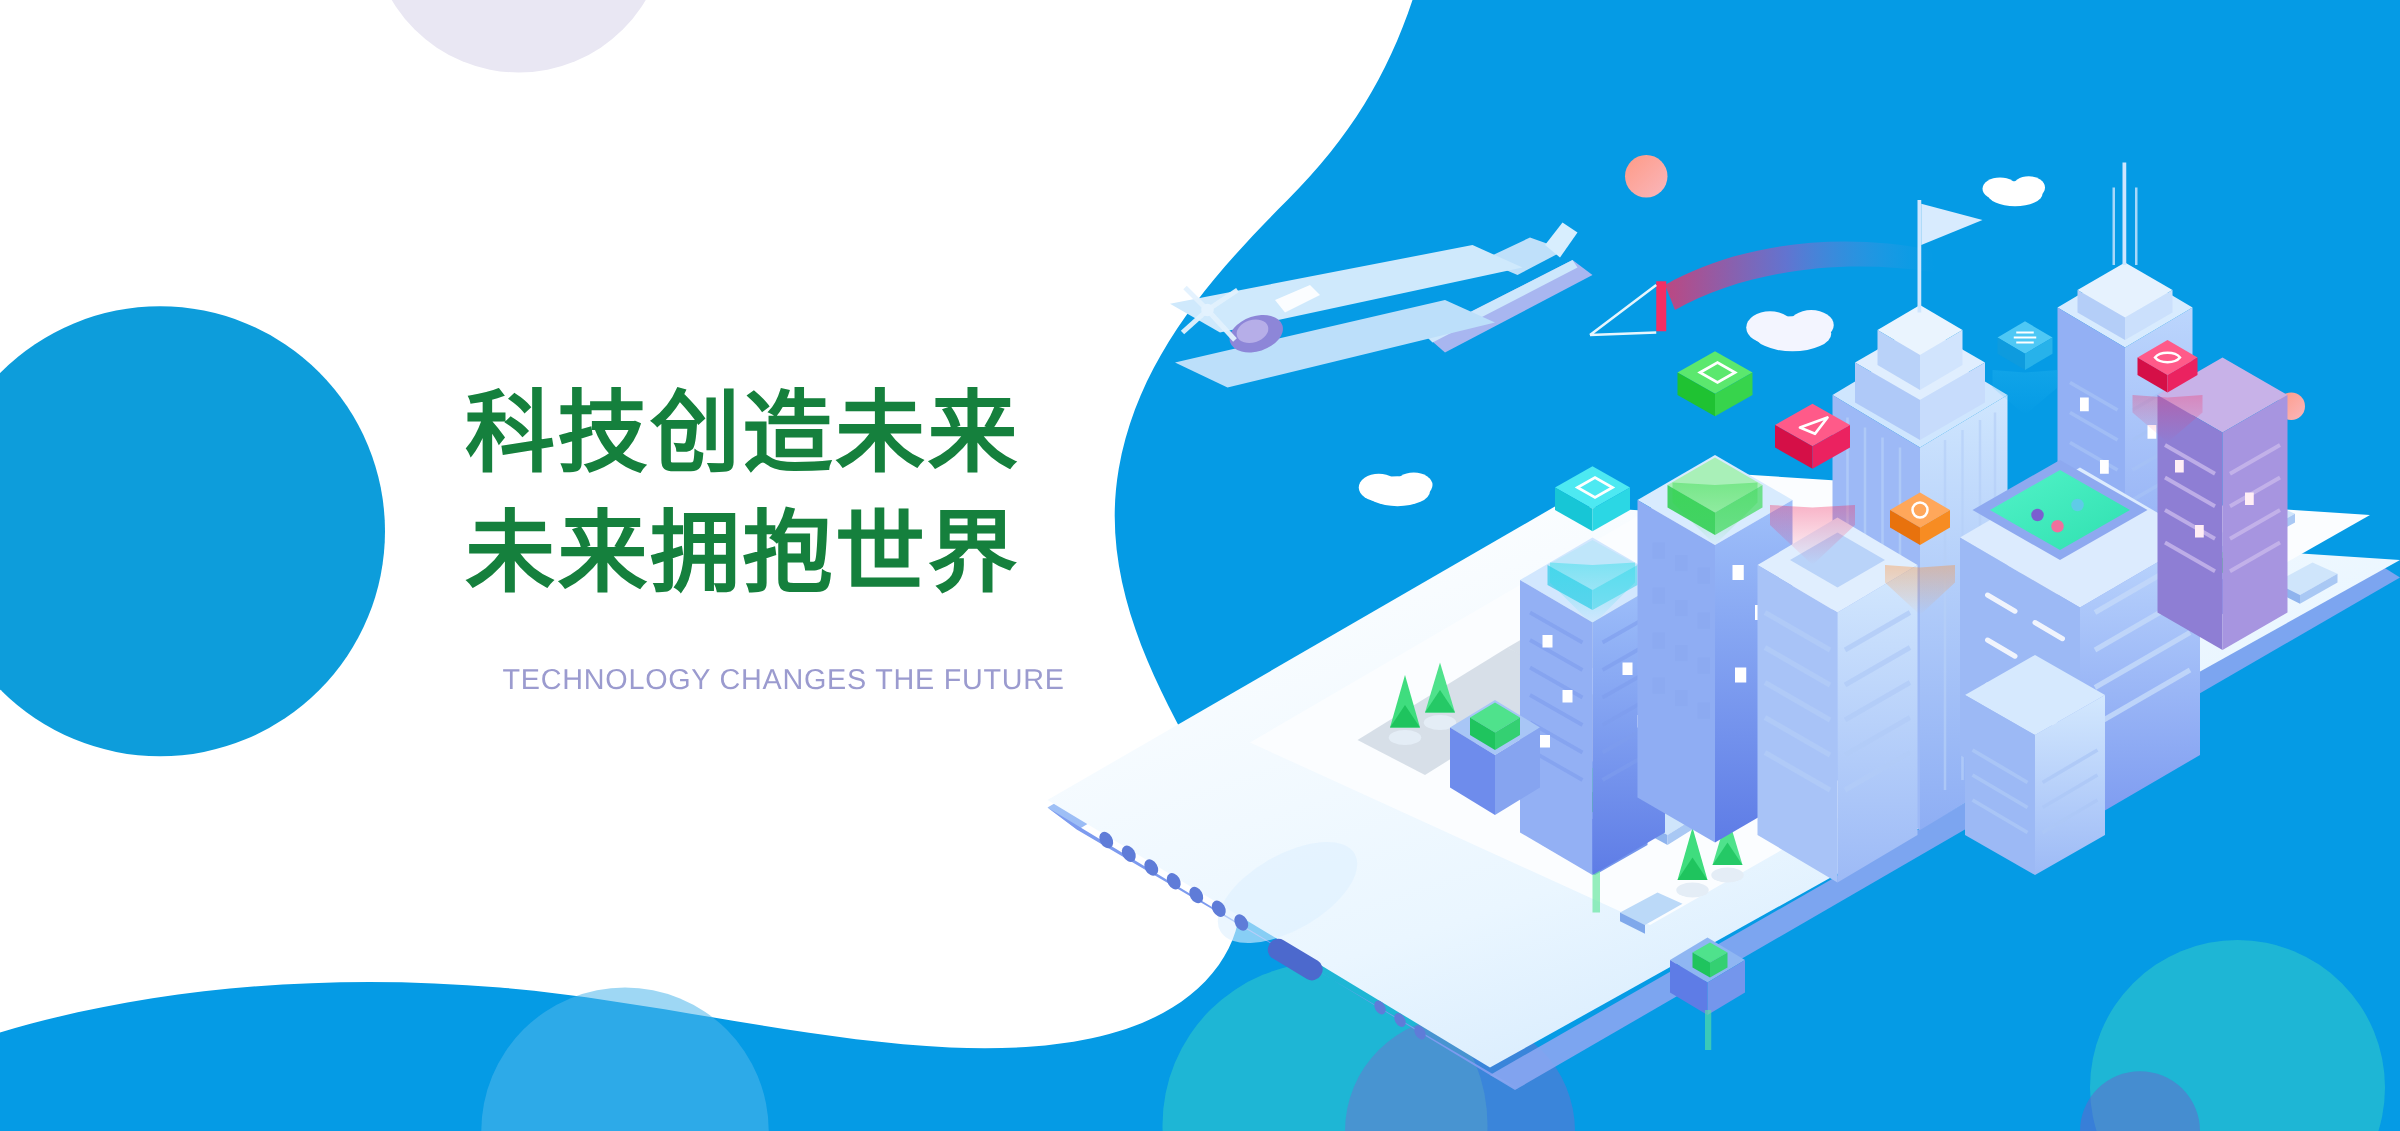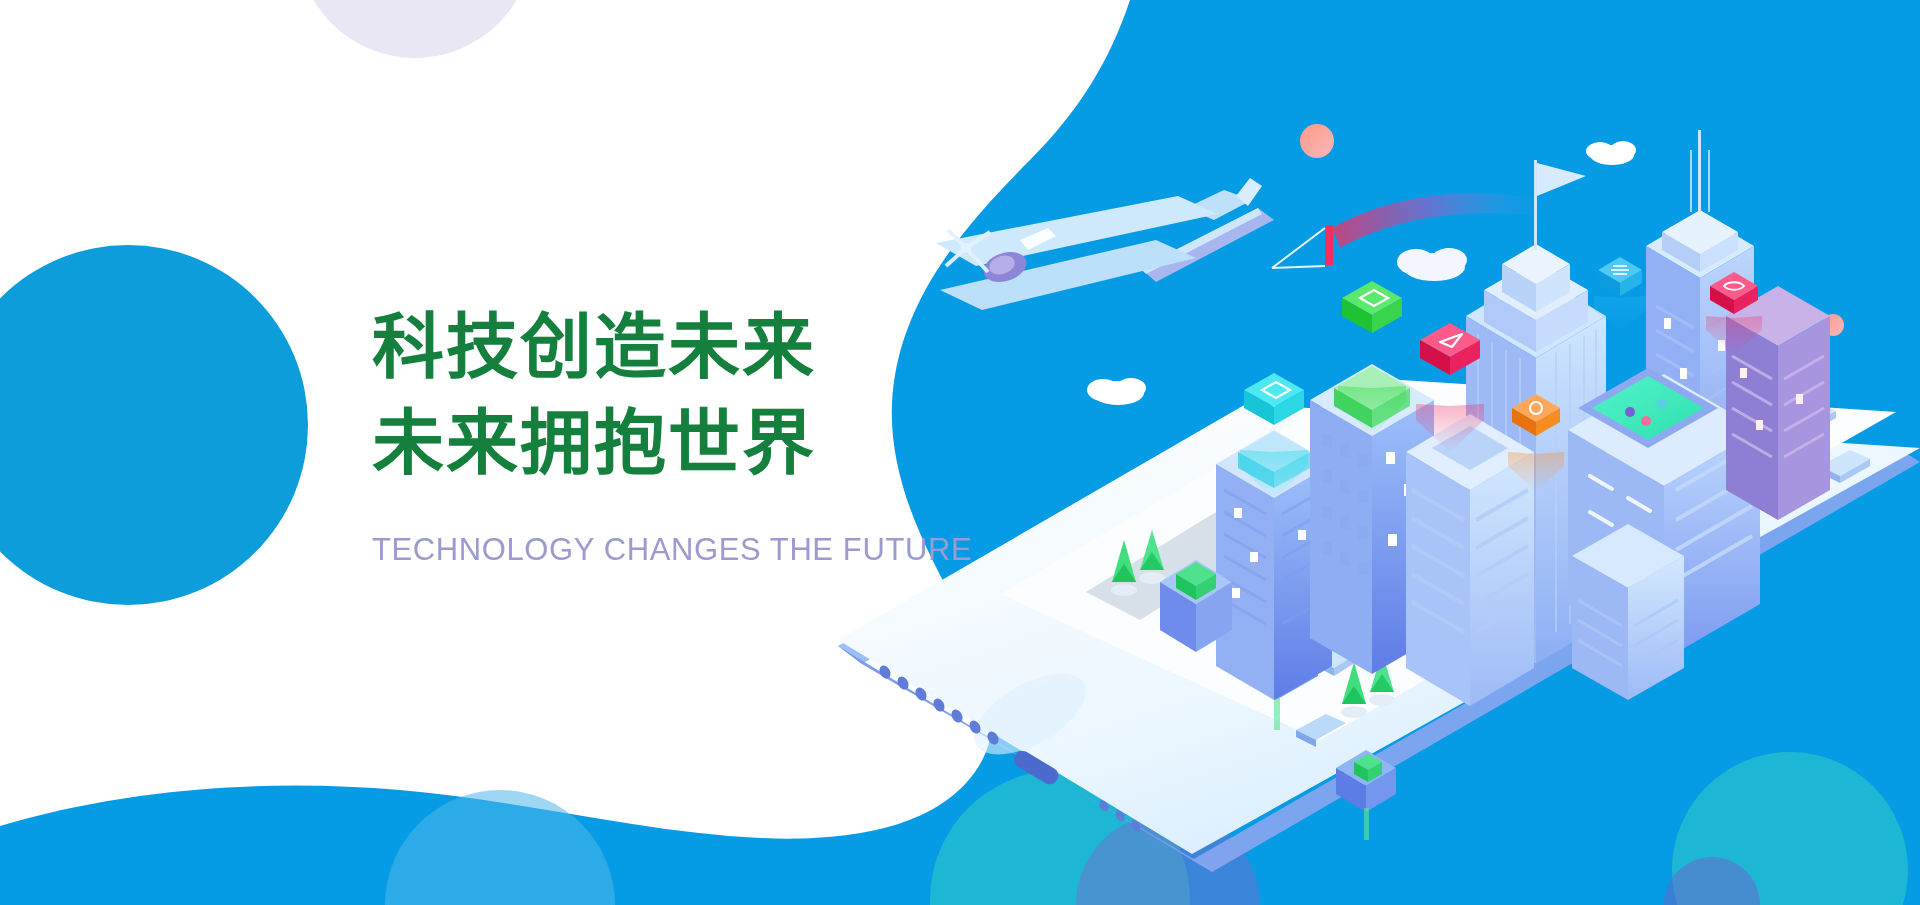--- a/index.html
+++ b/index.html
@@ -31,26 +31,27 @@
     font-size:72px;
     font-weight:bold;
     line-height:1.33;
     letter-spacing:2px;
     color:#15803d;
     white-space:nowrap;
   }
   #subtitle { margin-top:34px; }
   .subtitle-line {
     font-family:"Liberation Sans", sans-serif;
-    font-size:31px;
+    font-size:23px;
     font-weight:400;
     line-height:1.55;
     letter-spacing:0.6px;
     color:#9B9BCF;
     white-space:nowrap;
+    margin-left:30px;
   }
 </style>
 </head>
 <body>
 
 <div id="banner">
 
   <svg class="layer" viewBox="0 0 1920 905" preserveAspectRatio="none" style="z-index:1">
     <defs>
       <linearGradient id="gSphere" x1="0" y1="0" x2="1" y2="1">

